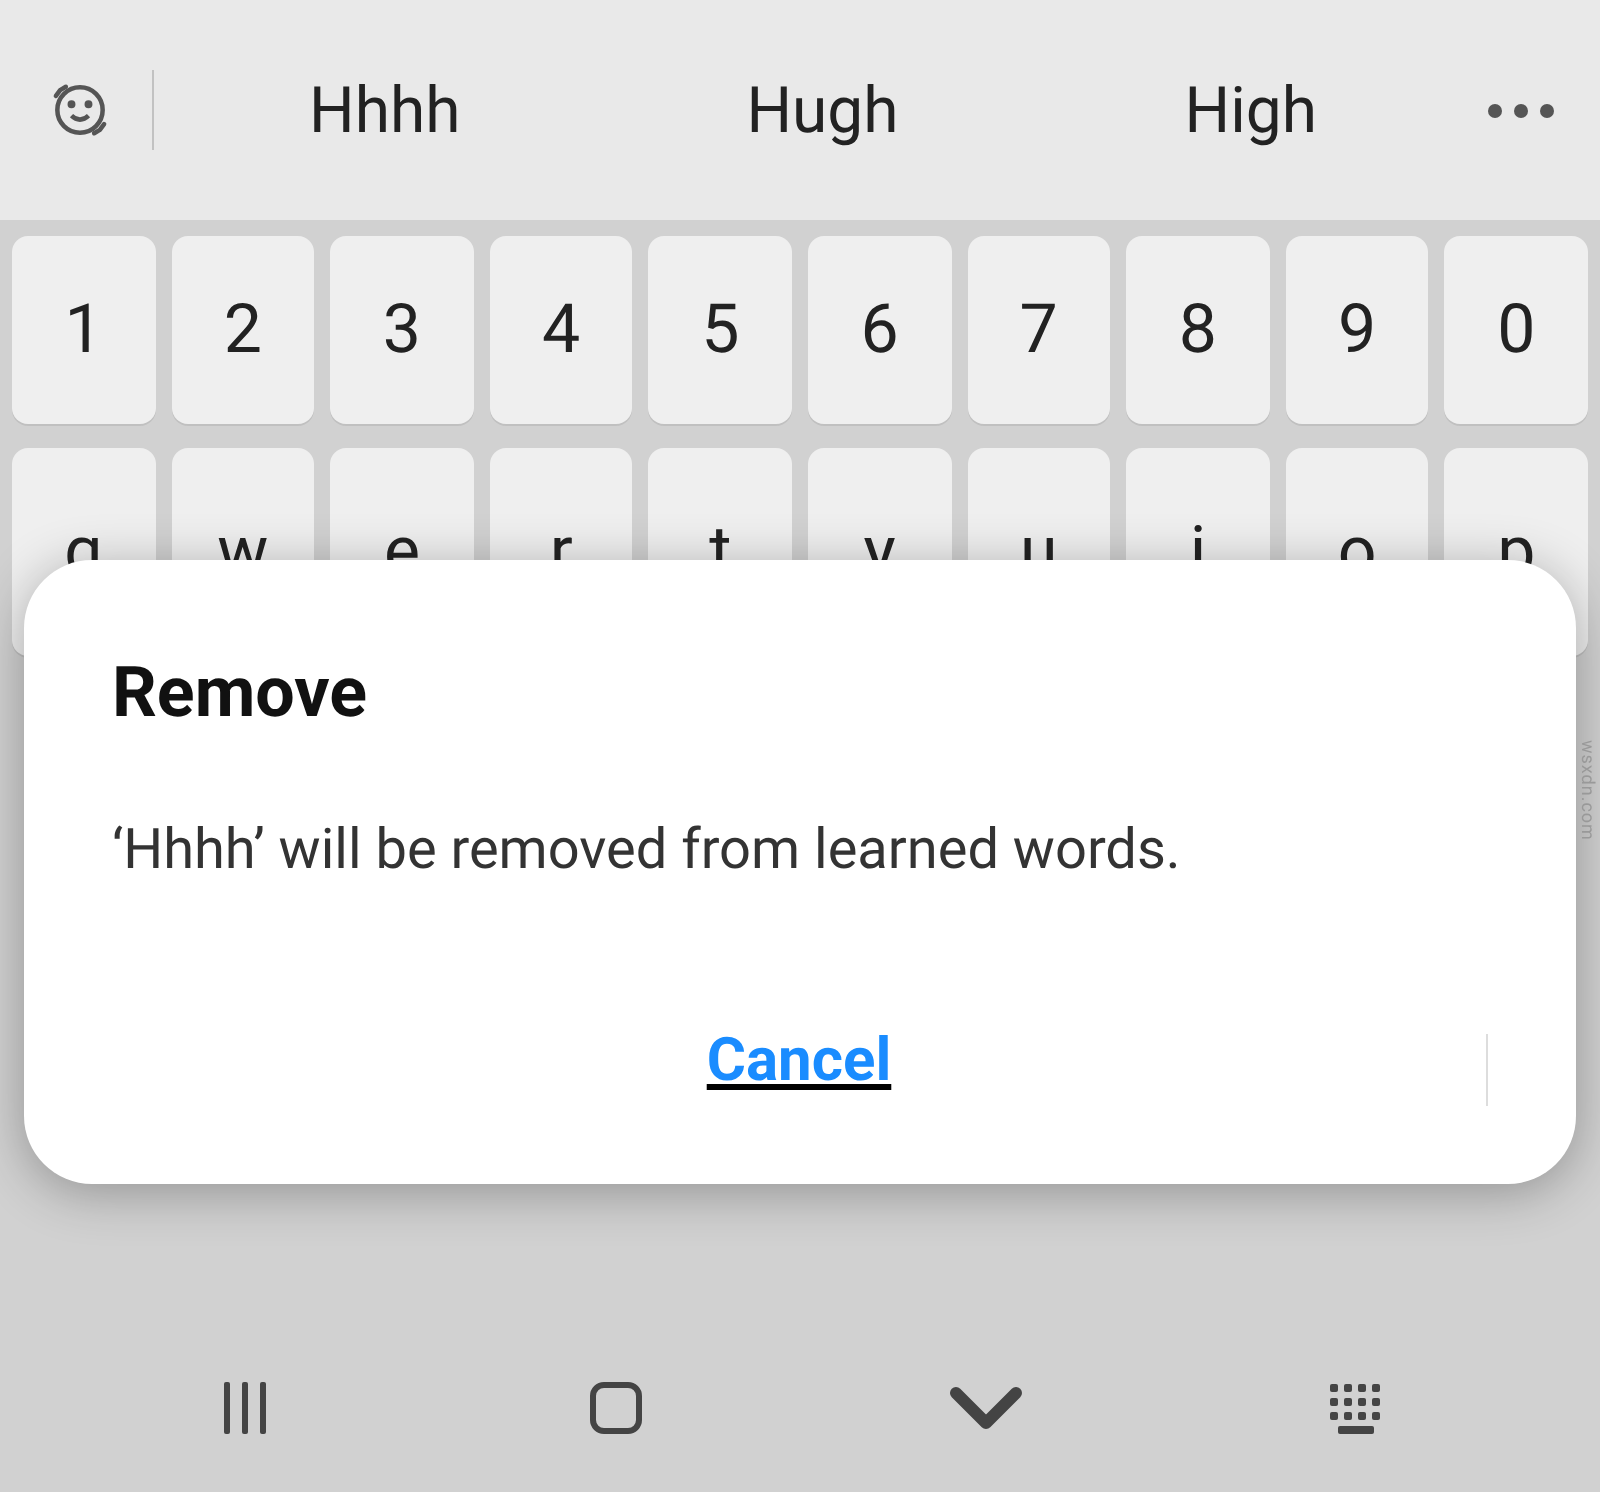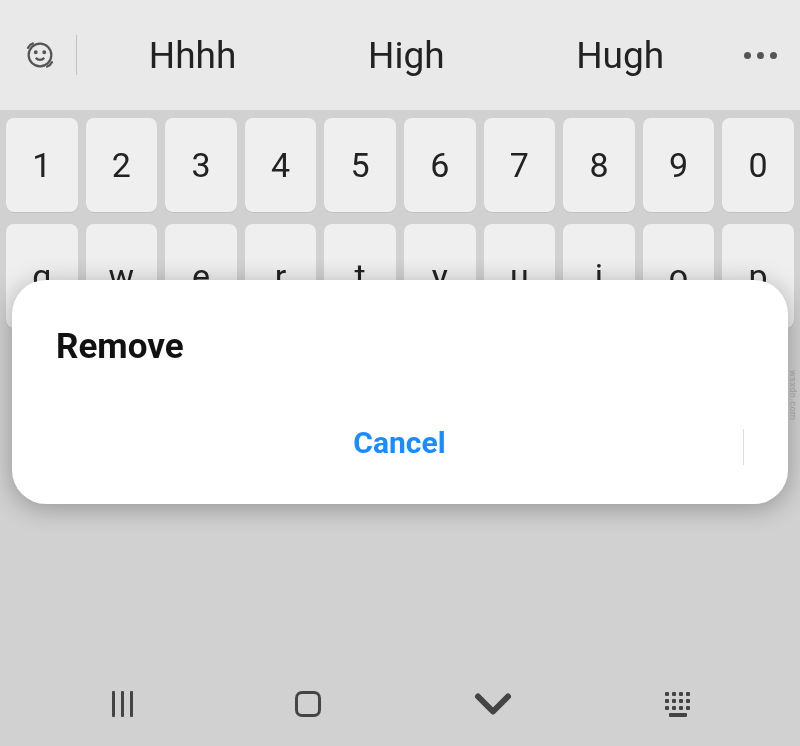--- a/index.html
+++ b/index.html
@@ -33,21 +33,21 @@
       background: #c2c2c2;
       margin: 0 6px;
     }
     .suggestions {
       flex: 1;
       display: flex;
       justify-content: space-around;
       align-items: center;
     }
     .suggestion {
-      font-size: 37px;
+      font-size: 32px;
       color: #222;
       padding: 10px 20px;
     }
     .more-dots {
       width: 60px;
       display: flex;
       align-items: center;
       justify-content: center;
       gap: 6px;
     }
@@ -99,20 +99,21 @@
     .dialog-message {
       font-size: 28px;
       color: #333;
       margin-bottom: 52px;
       line-height: 1.3;
     }
     .dialog-actions {
       display: flex;
       align-items: center;
       justify-content: flex-start;
+      text-decoration: underline;
     }
     .dialog-btn {
       flex: 1;
       text-align: center;
       font-size: 30px;
       font-weight: 700;
       color: #1a8cff;
       padding: 18px 0 26px 0;
       cursor: pointer;
     }
@@ -160,22 +161,22 @@
       <circle cx="9" cy="10" r="0.6" fill="#555"></circle>
       <circle cx="15" cy="10" r="0.6" fill="#555"></circle>
       <path d="M9 14c1 1 2 1.4 3 1.4s2-.4 3-1.4"></path>
       <path d="M5 5l-1.5 2M5 5l2-1.2" stroke-linecap="round"></path>
       <path d="M19 19l1.5-2M19 19l-2 1.2" stroke-linecap="round"></path>
     </svg>
   </div>
   <div class="vsep"></div>
   <div class="suggestions">
     <div class="suggestion">Hhhh</div>
+    <div class="suggestion">Hugh</div>
     <div class="suggestion">High</div>
-    <div class="suggestion">Hugh</div>
   </div>
   <div class="more-dots">
     <span></span>
       <span></span>
       <span></span>
   </div>
 </div>
 
 <div class="kbd">
   <div class="kbd-row">
@@ -199,20 +200,21 @@
     <div class="key">y</div>
     <div class="key">u</div>
     <div class="key">i</div>
     <div class="key">o</div>
     <div class="key">p</div>
   </div>
 </div>
 
 <div class="dialog">
   <div class="dialog-title">Remove</div>
+  <div class="dialog-message">‘Hhhh’ will be removed from learned words.</div>
   <div class="dialog-actions">
     <div class="dialog-btn">Cancel</div>
     <div class="btn-sep"></div>
   </div>
 </div>
 
 <div class="navbar">
   <div class="nav-item">
     <div class="nav-recent">
         <span></span>

